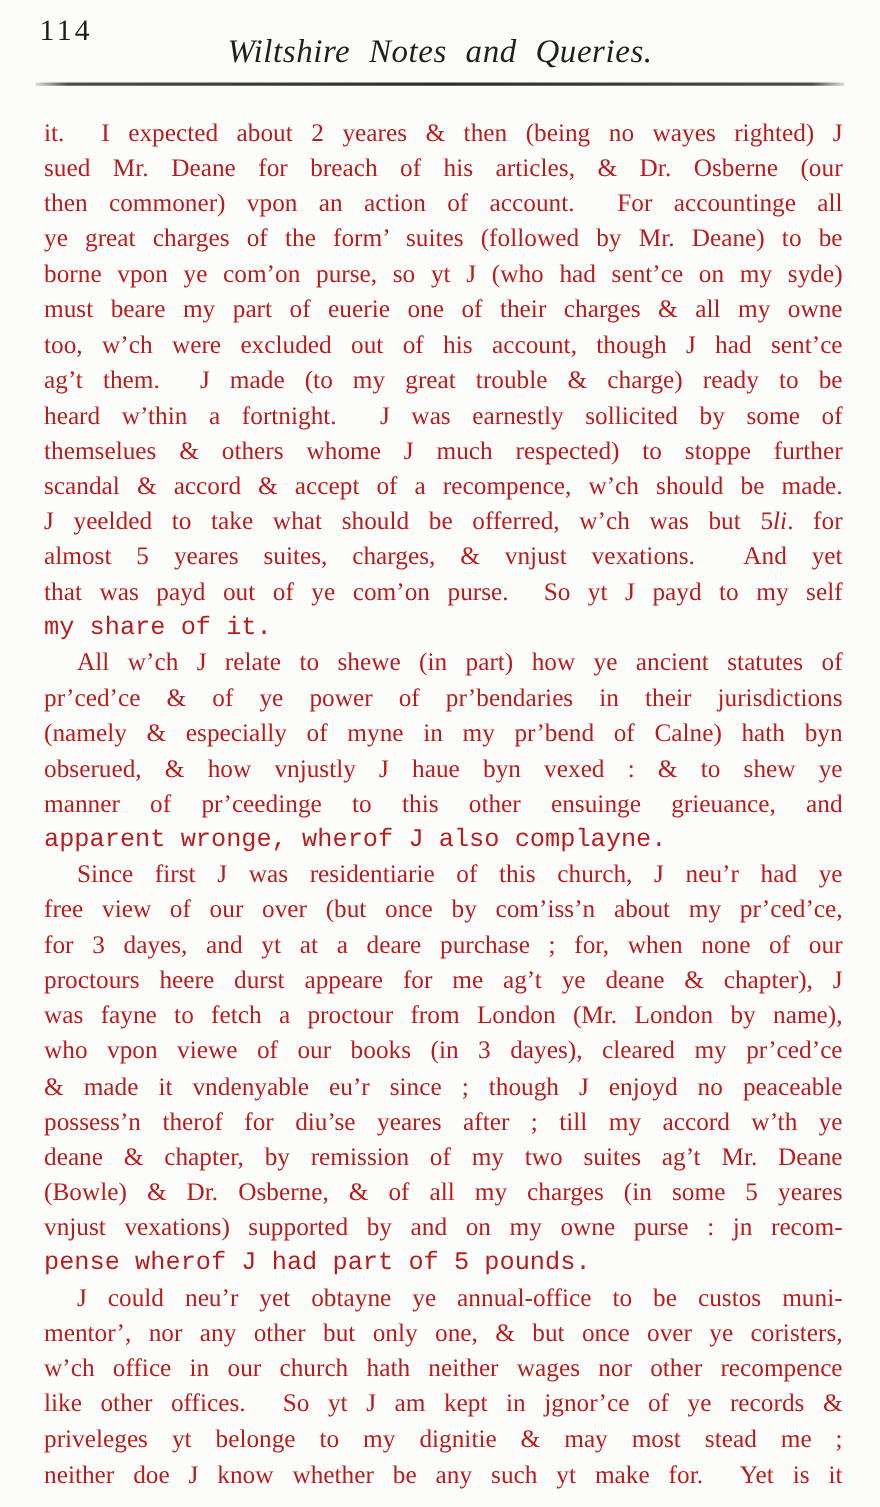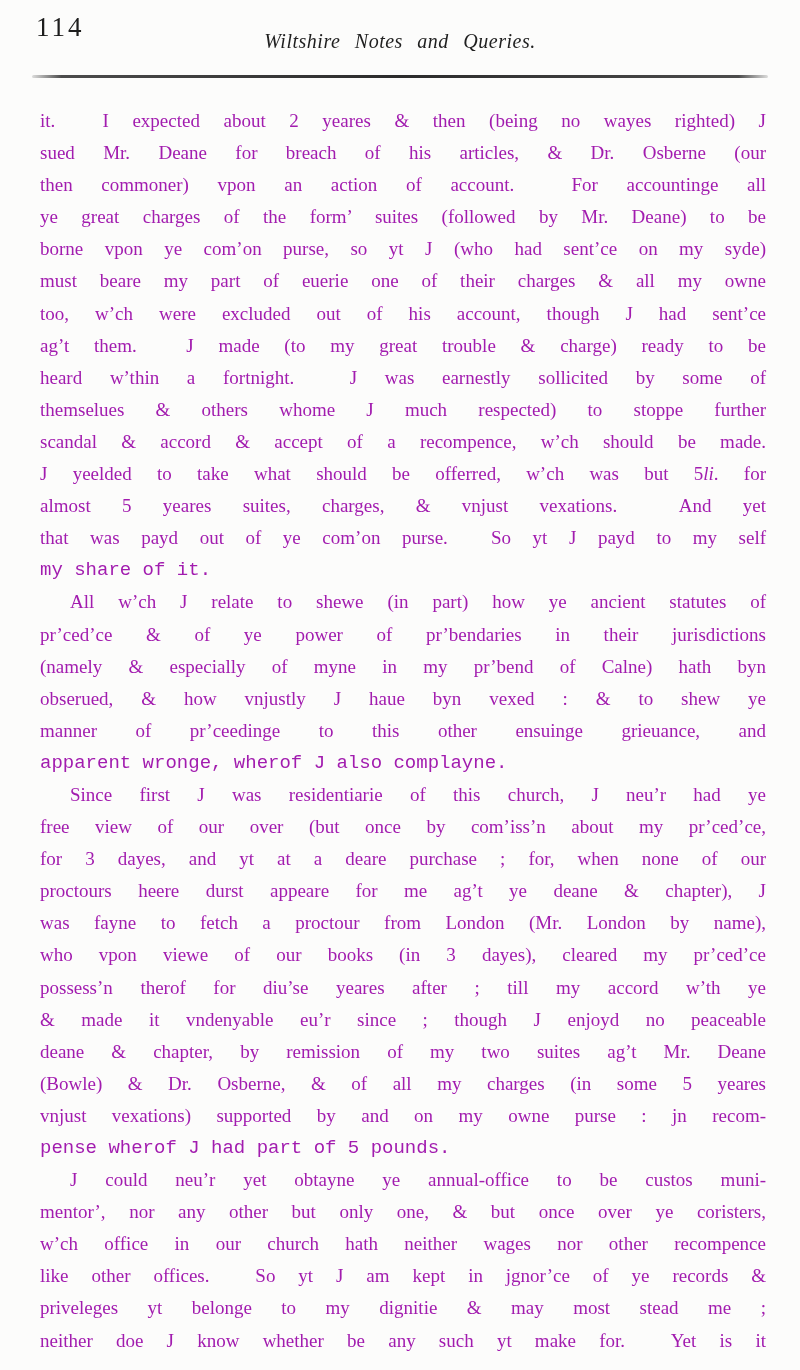--- a/index.html
+++ b/index.html
@@ -19,44 +19,44 @@
   .page-number {
     position: absolute;
     left: 36px; top: 12px;
     font-size: 27px;
     letter-spacing: 3px;
     color: #1d1d1d;
   }
   .running-title {
     text-align: center;
     font-style: italic;
-    font-size: 20px;
+    font-size: 30px;
     word-spacing: 9px;
     letter-spacing: 0.5px;
     color: #1f1f1f;
     padding-top: 2px;
   }
   .head-rule {
     margin: 3px auto 0 auto;
     width: 736px;
     height: 3px;
     background: linear-gradient(90deg,
       rgba(45,45,45,0.15) 0%,
       rgba(45,45,45,0.85) 4%,
       #2b2b2b 50%,
       rgba(45,45,45,0.85) 96%,
       rgba(45,45,45,0.15) 100%);
     border-radius: 2px;
   }
   .text-block {
     margin: 27px 34px 0 40px;
     width: 726px;
-    font-size: 19px;
+    font-size: 23px;
     line-height: 32.1px;
-    color: #a21caf;
+    color: #b91c1c;
   }
   .para { margin: 0; }
   .line {
     display: block;
     height: 32.1px;
     white-space: nowrap;
     text-align: justify;
     text-align-last: justify;
     text-justify: inter-word;
   }
@@ -104,22 +104,22 @@
       <div class="line">manner of pr’ceedinge to this other ensuinge grieuance, and</div>
       <div class="line last">apparent wronge, wherof J also complayne.</div>
     </div>
     <div class="para indent">
       <div class="line">Since first J was residentiarie of this church, J neu’r had ye</div>
       <div class="line">free view of our over (but once by com’iss’n about my pr’ced’ce,</div>
       <div class="line">for 3 dayes, and yt at a deare purchase&nbsp;; for, when none of our</div>
       <div class="line">proctours heere durst appeare for me ag’t ye deane &amp; chapter), J</div>
       <div class="line">was fayne to fetch a proctour from London (Mr. London by name),</div>
       <div class="line">who vpon viewe of our books (in 3 dayes), cleared my pr’ced’ce</div>
+      <div class="line">&amp; made it vndenyable eu’r since&nbsp;; though J enjoyd no peaceable</div>
       <div class="line">possess’n therof for diu’se yeares after&nbsp;; till my accord w’th ye</div>
-      <div class="line">&amp; made it vndenyable eu’r since&nbsp;; though J enjoyd no peaceable</div>
       <div class="line">deane &amp; chapter, by remission of my two suites ag’t Mr. Deane</div>
       <div class="line">(Bowle) &amp; Dr. Osberne, &amp; of all my charges (in some 5 yeares</div>
       <div class="line">vnjust vexations) supported by and on my owne purse&nbsp;: jn recom-</div>
       <div class="line last">pense wherof J had part of 5 pounds.</div>
     </div>
     <div class="para indent">
       <div class="line">J could neu’r yet obtayne ye annual-office to be custos muni-</div>
       <div class="line">mentor’, nor any other but only one, &amp; but once over ye coristers,</div>
       <div class="line">w’ch office in our church hath neither wages nor other recompence</div>
       <div class="line">like other offices.&nbsp; So yt J am kept in jgnor’ce of ye records &amp;</div>

